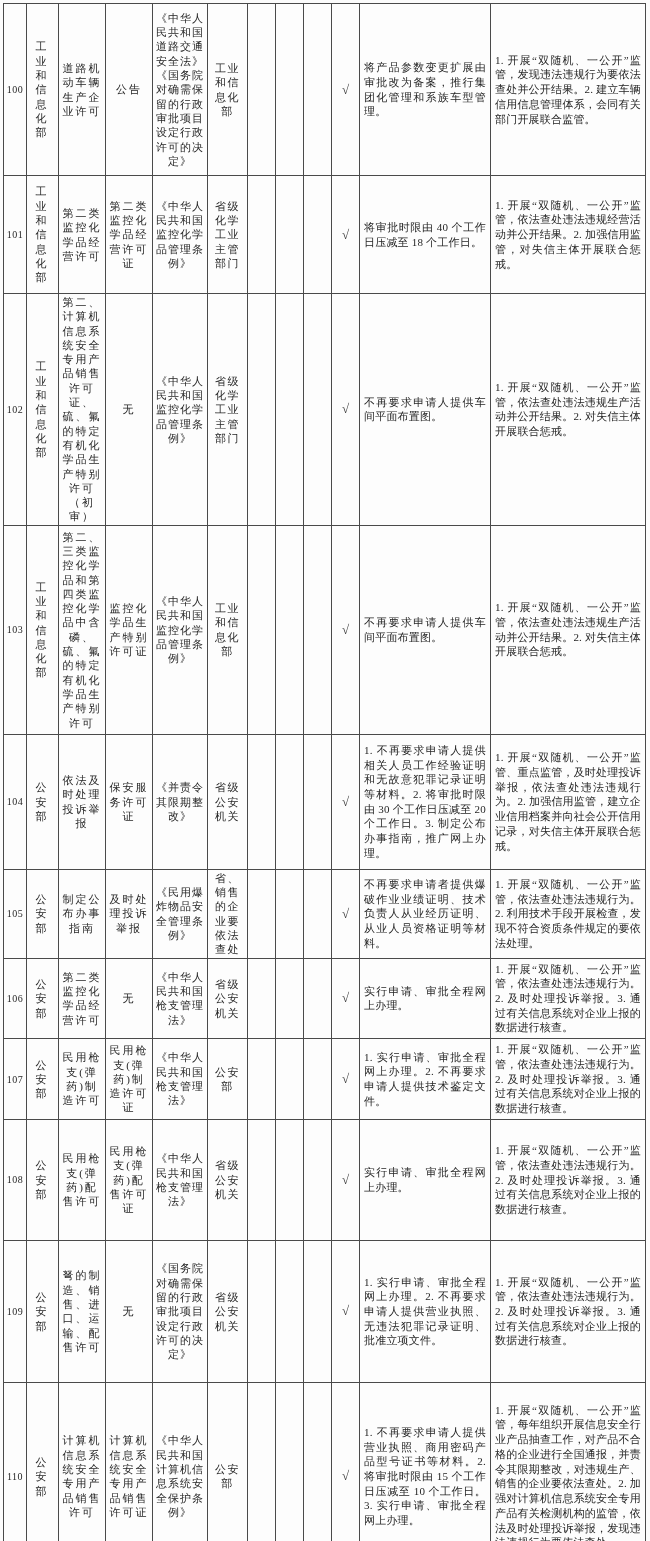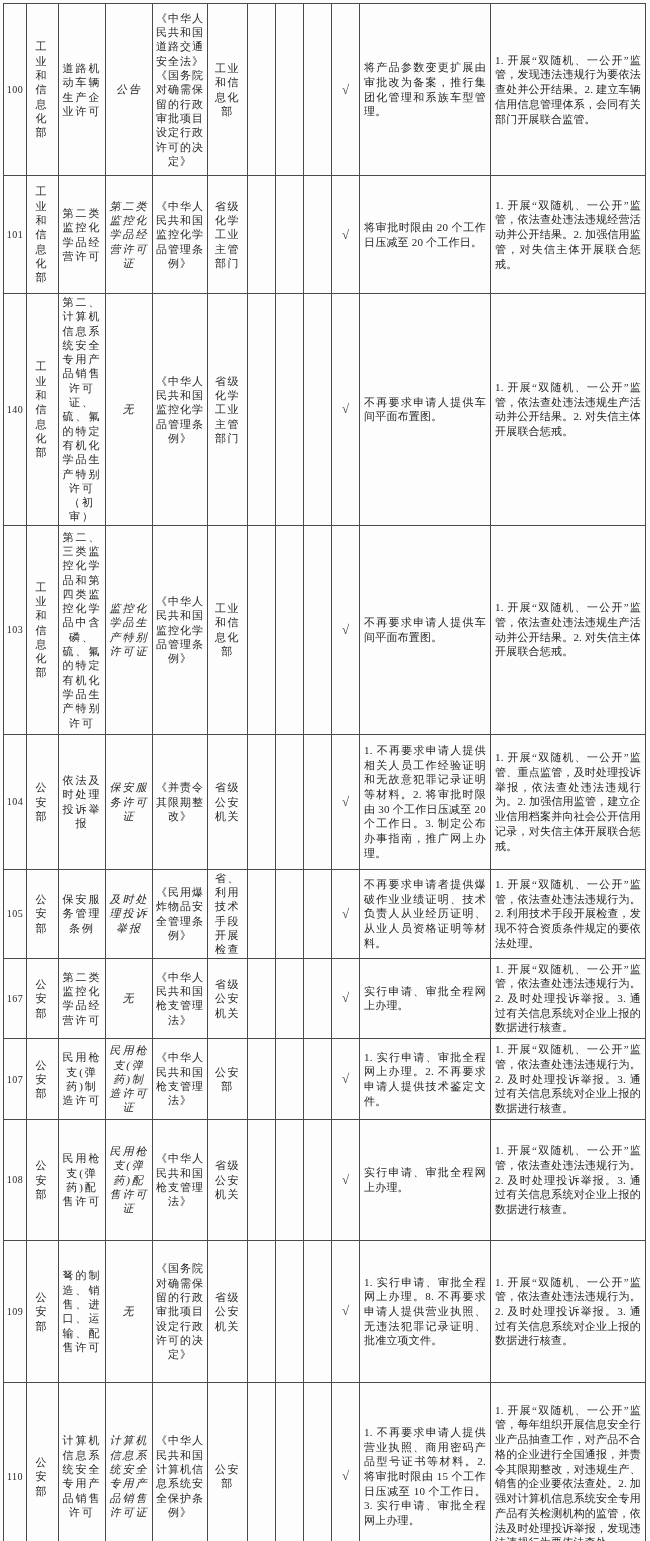--- a/index.html
+++ b/index.html
@@ -38,21 +38,21 @@
   td.col-department, td.col-item_name, td.col-certificate,
   td.col-legal_basis, td.col-authority {
     font-size: 11px;
     line-height: 1.3;
     text-align: center;
     word-break: break-all;
     padding: 1px 2px;
   }
   td.col-department { letter-spacing: 3px; }
   td.col-item_name  { letter-spacing: 2px; }
-  td.col-certificate{ letter-spacing: 2px; font-style: italic; }
+  td.col-certificate{ letter-spacing: 2px; }
   td.col-legal_basis{ letter-spacing: 1px; }
   td.col-authority  { letter-spacing: 1.5px; }
   td.col-reserved_a, td.col-reserved_b, td.col-reserved_c {
     padding: 0;
   }
   td.col-optimize_check {
     font-size: 13px;
     text-align: center;
     color: #3c3c3c;
     padding: 0;
@@ -105,25 +105,25 @@
           <td class="col-num">101</td>
           <td class="col-department">工业和信息化部</td>
           <td class="col-item_name">第二类监控化学品经营许可</td>
           <td class="col-certificate">第二类监控化学品经营许可证</td>
           <td class="col-legal_basis">《中华人民共和国监控化学品管理条例》</td>
           <td class="col-authority">省级化学工业主管部门</td>
           <td class="col-reserved_a"></td>
           <td class="col-reserved_b"></td>
           <td class="col-reserved_c"></td>
           <td class="col-optimize_check">√</td>
-          <td class="col-reform_measures">将审批时限由 20 个工作日压减至 20 个工作日。</td>
+          <td class="col-reform_measures">将审批时限由 40 个工作日压减至 18 个工作日。</td>
           <td class="col-supervision_measures">1. 开展“双随机、一公开”监管，依法查处违法违规经营活动并公开结果。2. 加强信用监管，对失信主体开展联合惩戒。</td>
         </tr>
         <tr style="height: 211px;">
-          <td class="col-num">140</td>
+          <td class="col-num">102</td>
           <td class="col-department">工业和信息化部</td>
           <td class="col-item_name">第二、计算机信息系统安全专用产品销售许可证、硫、氟的特定有机化学品生产特别许可（初审）</td>
           <td class="col-certificate">无</td>
           <td class="col-legal_basis">《中华人民共和国监控化学品管理条例》</td>
           <td class="col-authority">省级化学工业主管部门</td>
           <td class="col-reserved_a"></td>
           <td class="col-reserved_b"></td>
           <td class="col-reserved_c"></td>
           <td class="col-optimize_check">√</td>
           <td class="col-reform_measures">不再要求申请人提供车间平面布置图。</td>
@@ -153,33 +153,33 @@
           <td class="col-reserved_a"></td>
           <td class="col-reserved_b"></td>
           <td class="col-reserved_c"></td>
           <td class="col-optimize_check">√</td>
           <td class="col-reform_measures">1. 不再要求申请人提供相关人员工作经验证明和无故意犯罪记录证明等材料。2. 将审批时限由 30 个工作日压减至 20 个工作日。3. 制定公布办事指南，推广网上办理。</td>
           <td class="col-supervision_measures">1. 开展“双随机、一公开”监管、重点监管，及时处理投诉举报，依法查处违法违规行为。2. 加强信用监管，建立企业信用档案并向社会公开信用记录，对失信主体开展联合惩戒。</td>
         </tr>
         <tr style="height: 84px;">
           <td class="col-num">105</td>
           <td class="col-department">公安部</td>
-          <td class="col-item_name">保安服务管理条例</td>
+          <td class="col-item_name">制定公布办事指南</td>
           <td class="col-certificate">及时处理投诉举报</td>
           <td class="col-legal_basis">《民用爆炸物品安全管理条例》</td>
-          <td class="col-authority">省、利用技术手段开展检查</td>
+          <td class="col-authority">省、销售的企业要依法查处</td>
           <td class="col-reserved_a"></td>
           <td class="col-reserved_b"></td>
           <td class="col-reserved_c"></td>
           <td class="col-optimize_check">√</td>
           <td class="col-reform_measures">不再要求申请者提供爆破作业业绩证明、技术负责人从业经历证明、从业人员资格证明等材料。</td>
           <td class="col-supervision_measures">1. 开展“双随机、一公开”监管，依法查处违法违规行为。2. 利用技术手段开展检查，发现不符合资质条件规定的要依法处理。</td>
         </tr>
         <tr style="height: 80px;">
-          <td class="col-num">167</td>
+          <td class="col-num">106</td>
           <td class="col-department">公安部</td>
           <td class="col-item_name">第二类监控化学品经营许可</td>
           <td class="col-certificate">无</td>
           <td class="col-legal_basis">《中华人民共和国枪支管理法》</td>
           <td class="col-authority">省级公安机关</td>
           <td class="col-reserved_a"></td>
           <td class="col-reserved_b"></td>
           <td class="col-reserved_c"></td>
           <td class="col-optimize_check">√</td>
           <td class="col-reform_measures">实行申请、审批全程网上办理。</td>
@@ -217,21 +217,21 @@
           <td class="col-num">109</td>
           <td class="col-department">公安部</td>
           <td class="col-item_name">弩的制造、销售、进口、运输、配售许可</td>
           <td class="col-certificate">无</td>
           <td class="col-legal_basis">《国务院对确需保留的行政审批项目设定行政许可的决定》</td>
           <td class="col-authority">省级公安机关</td>
           <td class="col-reserved_a"></td>
           <td class="col-reserved_b"></td>
           <td class="col-reserved_c"></td>
           <td class="col-optimize_check">√</td>
-          <td class="col-reform_measures">1. 实行申请、审批全程网上办理。8. 不再要求申请人提供营业执照、无违法犯罪记录证明、批准立项文件。</td>
+          <td class="col-reform_measures">1. 实行申请、审批全程网上办理。2. 不再要求申请人提供营业执照、无违法犯罪记录证明、批准立项文件。</td>
           <td class="col-supervision_measures">1. 开展“双随机、一公开”监管，依法查处违法违规行为。2. 及时处理投诉举报。3. 通过有关信息系统对企业上报的数据进行核查。</td>
         </tr>
         <tr style="height: 188px;">
           <td class="col-num">110</td>
           <td class="col-department">公安部</td>
           <td class="col-item_name">计算机信息系统安全专用产品销售许可</td>
           <td class="col-certificate">计算机信息系统安全专用产品销售许可证</td>
           <td class="col-legal_basis">《中华人民共和国计算机信息系统安全保护条例》</td>
           <td class="col-authority">公安部</td>
           <td class="col-reserved_a"></td>

